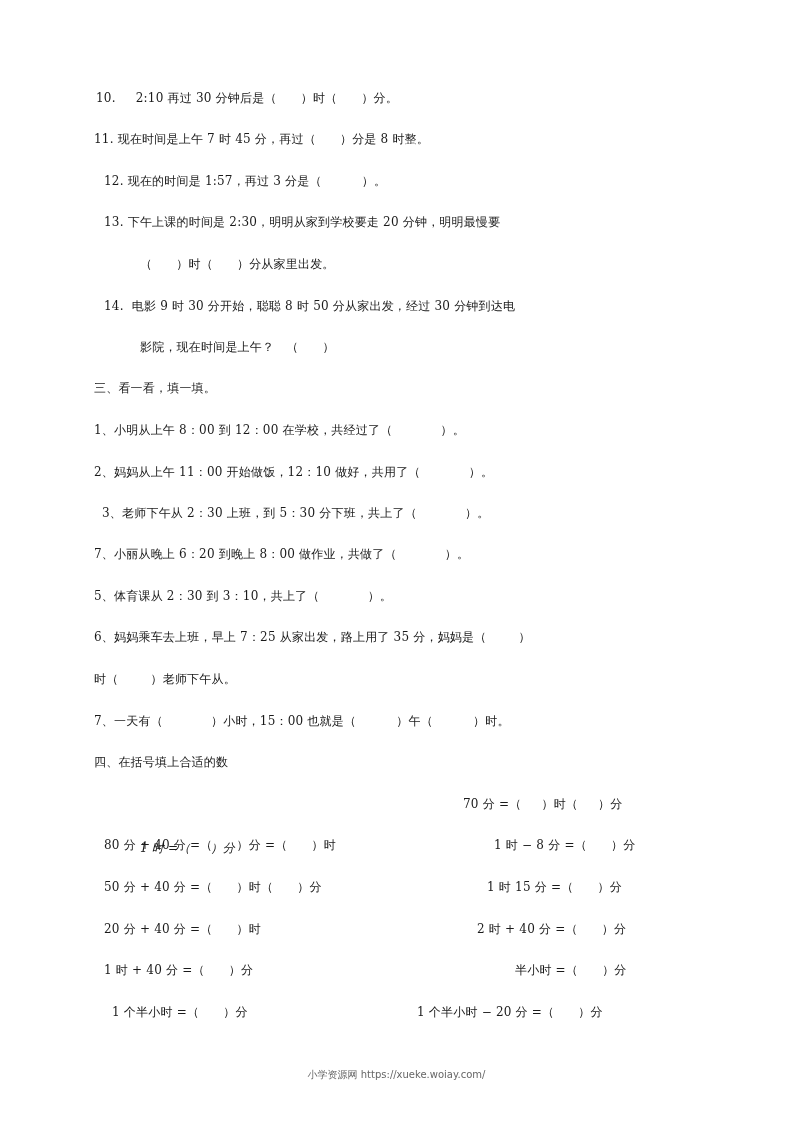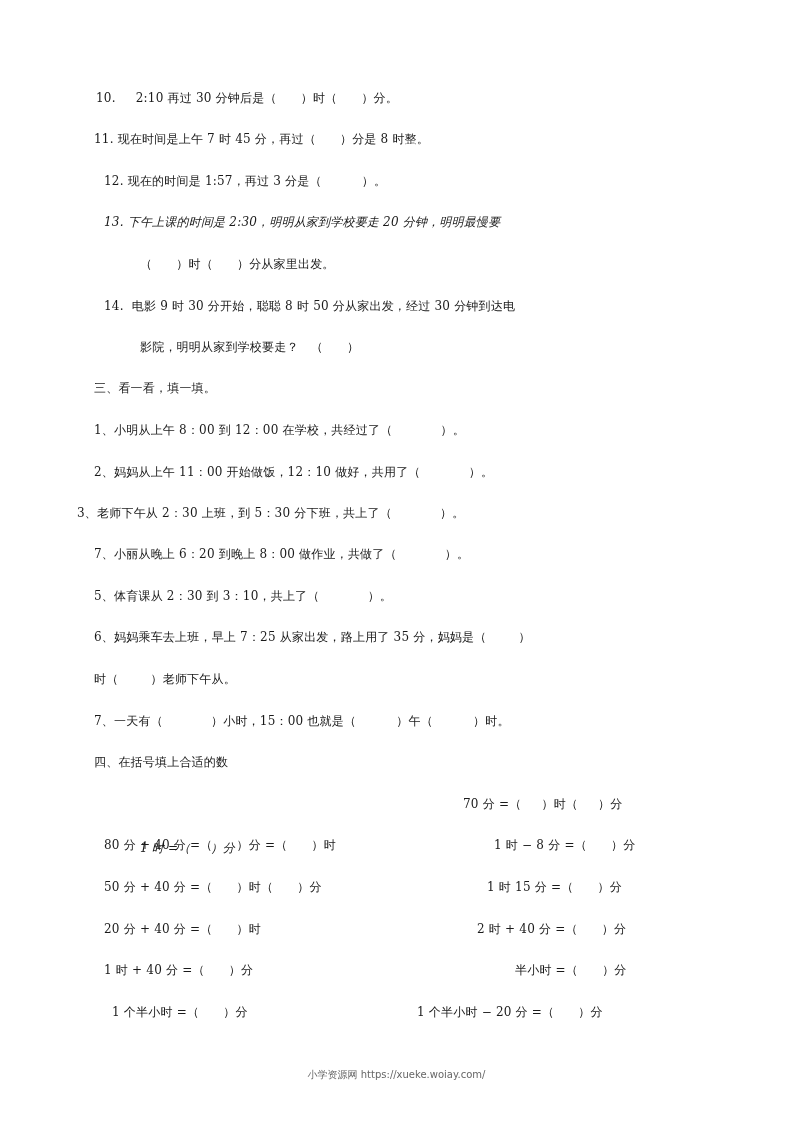--- a/index.html
+++ b/index.html
@@ -26,29 +26,29 @@
   }
 </style>
 </head>
 <body>
 
 <div>
 
   <div class="line" style="left:96px; top:87px;">10.     2:10 再过 30 分钟后是（      ）时（      ）分。</div>
   <div class="line" style="left:94px; top:128px;">11. 现在时间是上午 7 时 45 分，再过（      ）分是 8 时整。</div>
   <div class="line" style="left:104px; top:170px;">12. 现在的时间是 1:57，再过 3 分是（          ）。</div>
-  <div class="line" style="left:104px; top:211px;font-style:italic;">13. 下午上课的时间是 2:30，明明从家到学校要走 20 分钟，明明最慢要</div>
+  <div class="line" style="left:104px; top:211px;">13. 下午上课的时间是 2:30，明明从家到学校要走 20 分钟，明明最慢要</div>
   <div class="line" style="left:140px; top:253px;">（      ）时（      ）分从家里出发。</div>
   <div class="line" style="left:104px; top:295px;">14.  电影 9 时 30 分开始，聪聪 8 时 50 分从家出发，经过 30 分钟到达电</div>
-  <div class="line" style="left:140px; top:336px;">影院，明明从家到学校要走？   （      ）</div>
+  <div class="line" style="left:140px; top:336px;">影院，现在时间是上午？   （      ）</div>
 
   <div class="line" style="left:94px; top:377px;">三、看一看，填一填。</div>
   <div class="line" style="left:94px; top:419px;">1、小明从上午 8：00 到 12：00 在学校，共经过了（            ）。</div>
   <div class="line" style="left:94px; top:461px;">2、妈妈从上午 11：00 开始做饭，12：10 做好，共用了（            ）。</div>
-  <div class="line" style="left:77px; top:502px;text-align:center;">3、老师下午从 2：30 上班，到 5：30 分下班，共上了（            ）。</div>
+  <div class="line" style="left:102px; top:502px;text-align:center;">3、老师下午从 2：30 上班，到 5：30 分下班，共上了（            ）。</div>
   <div class="line" style="left:94px; top:543px;">7、小丽从晚上 6：20 到晚上 8：00 做作业，共做了（            ）。</div>
   <div class="line" style="left:94px; top:585px;">5、体育课从 2：30 到 3：10，共上了（            ）。</div>
   <div class="line" style="left:94px; top:626px;">6、妈妈乘车去上班，早上 7：25 从家出发，路上用了 35 分，妈妈是（        ）</div>
   <div class="line" style="left:94px; top:668px;">时（        ）老师下午从。</div>
   <div class="line" style="left:94px; top:710px;">7、一天有（            ）小时，15：00 也就是（          ）午（          ）时。</div>
 
   <div class="line" style="left:94px; top:751px;">四、在括号填上合适的数</div>
 
   <div class="line" style="left:140px; top:837px;font-style:italic;">1 时 =（     ）分</div>
   <div class="line" style="left:463px; top:793px;">70 分 =（     ）时（     ）分</div>

